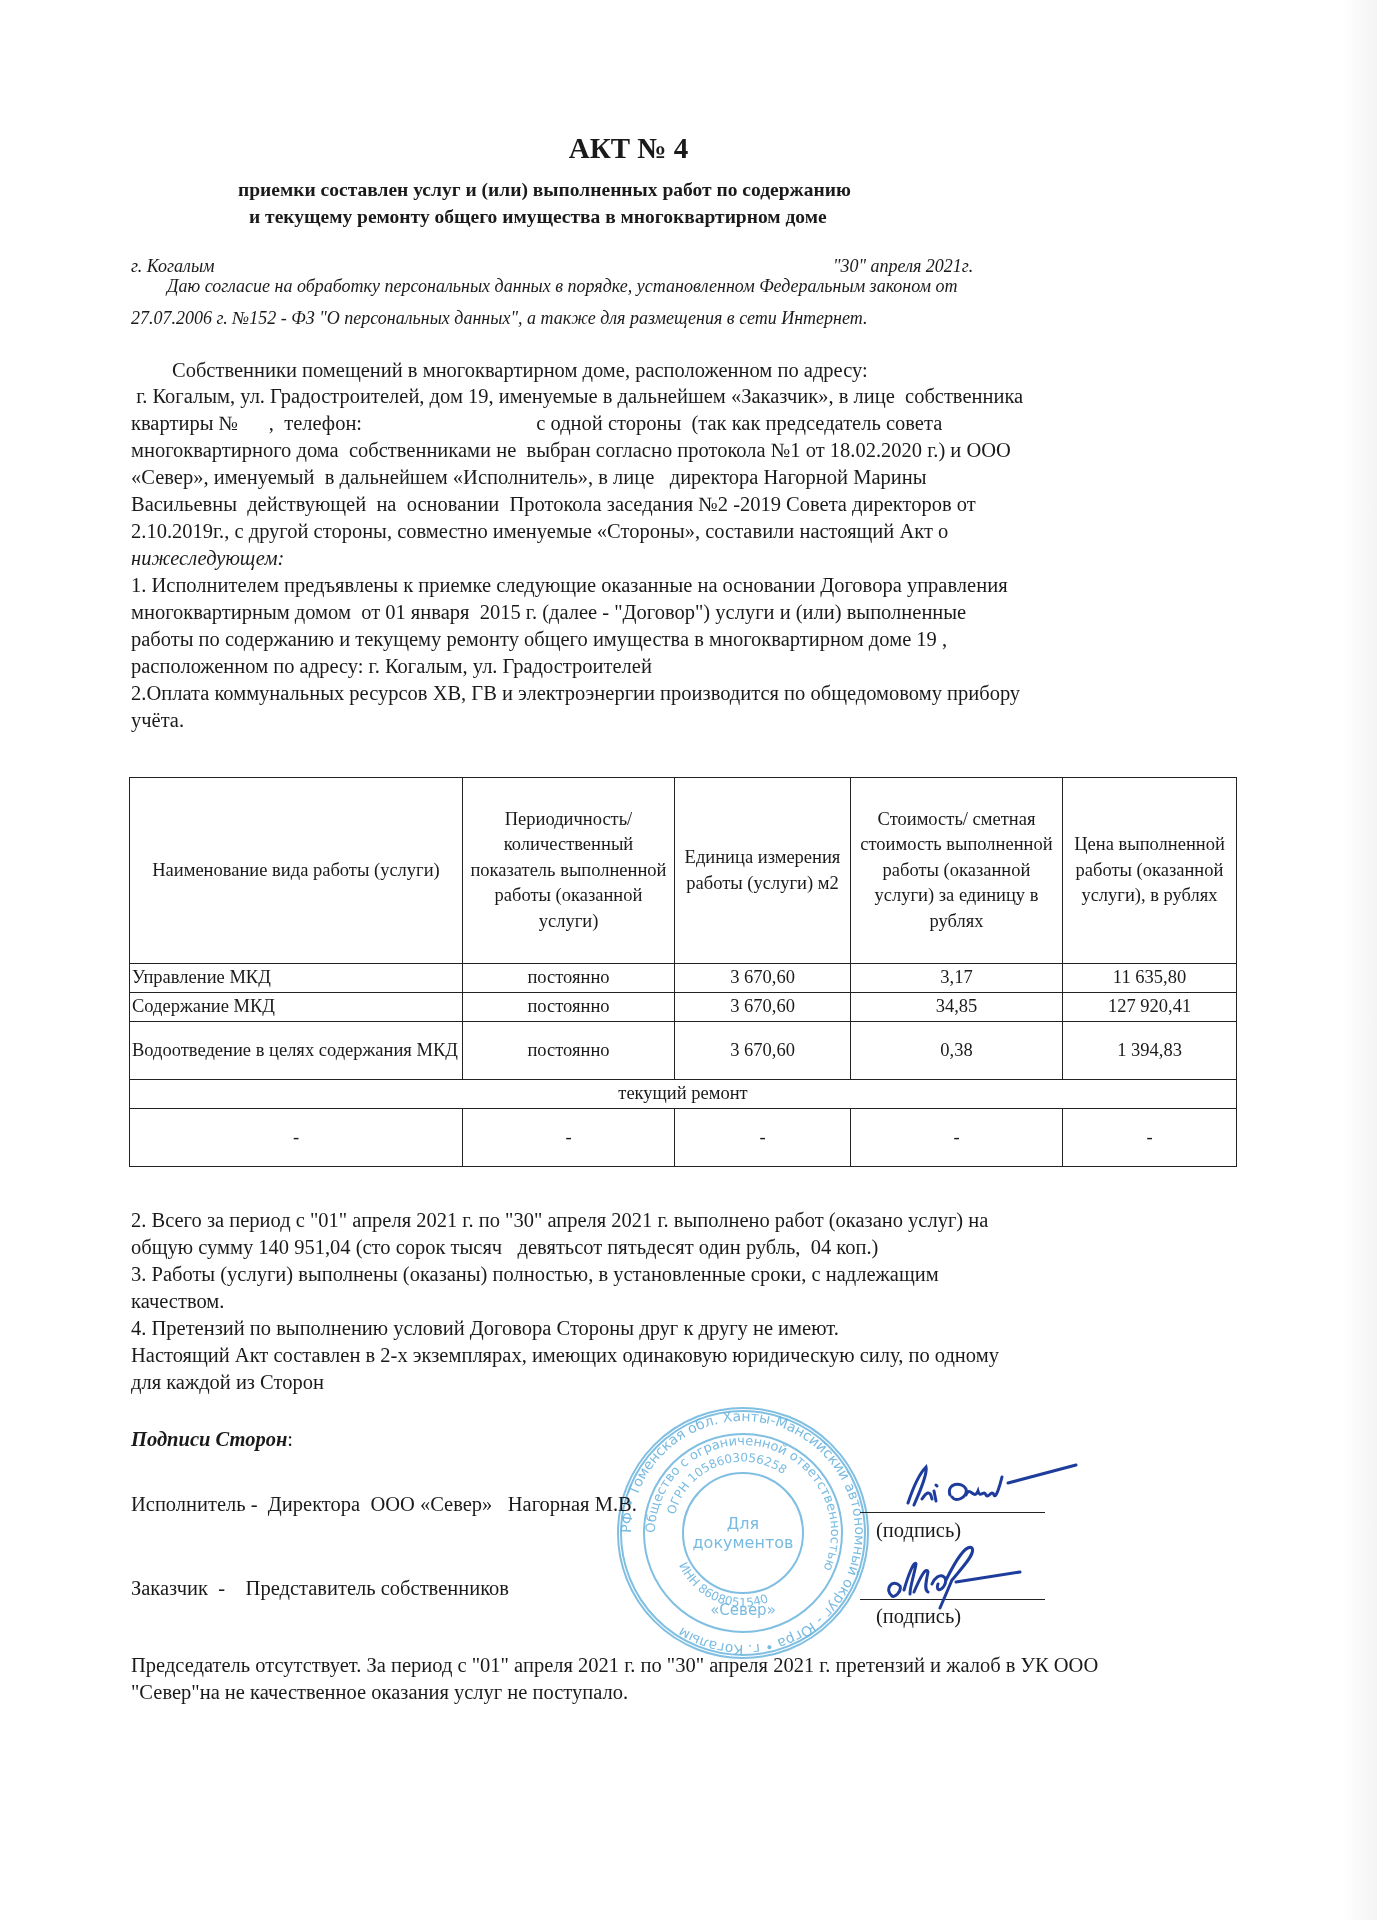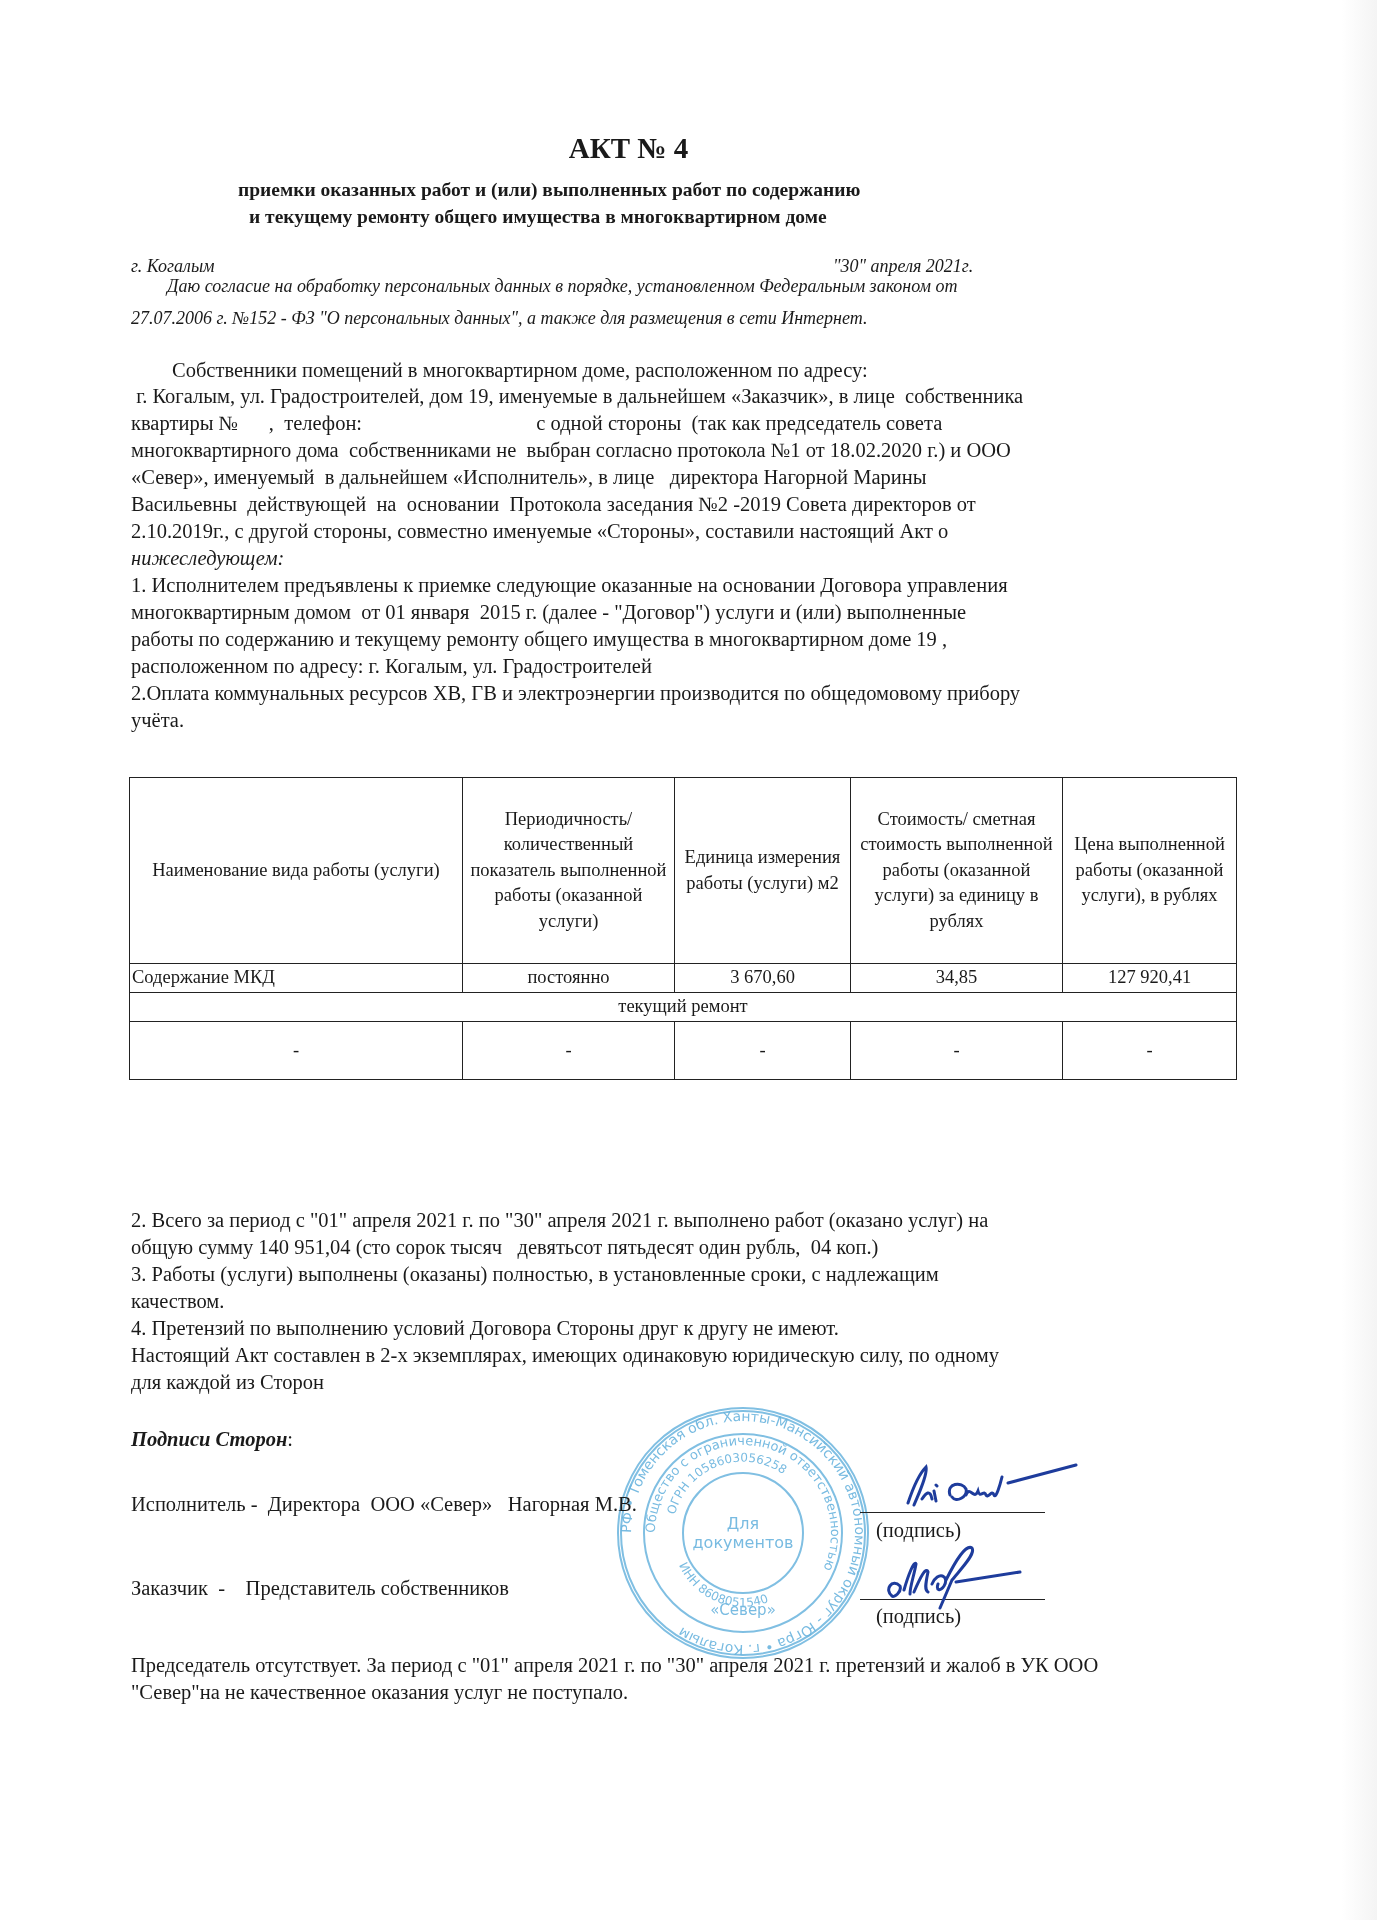--- a/index.html
+++ b/index.html
@@ -22,21 +22,21 @@
   .sign-line { position:absolute; height:0; border-top:1.6px solid #222; }
   .sig { position:absolute; }
   .stamp { position:absolute; left:615px; top:1405px; width:256px; height:256px; }
 </style>
 </head>
 <body>
 
 <div class="edge"></div>
 
 <div class="abs title">АКТ № 4</div>
-<div class="abs subtitle" style="left:238px; top:176px;">приемки оказанных работ и (или) выполненных работ по содержанию</div>
+<div class="abs subtitle" style="left:238px; top:176px;">приемки составлен услуг и (или) выполненных работ по содержанию</div>
 <div class="abs subtitle" style="left:249px; top:203px;">и текущему ремонту общего имущества в многоквартирном доме</div>
 
 <div class="abs it" style="left:131px; top:256px;">г. Когалым</div>
 <div class="abs it" style="left:833px; top:256px;">"30"  апреля 2021г.</div>
 <div class="abs it" style="left:167px; top:276px;">Даю согласие на обработку персональных данных в порядке, установленном Федеральным законом от</div>
 <div class="abs it" style="left:131px; top:308px;">27.07.2006 г. №152 - ФЗ "О персональных данных",  а также для размещения  в сети Интернет.</div>
 
 <div class="abs body" style="left:131px; top:357px; white-space:pre;">        Собственники помещений в многоквартирном доме, расположенном по адресу:</div>
 <div class="abs body" style="left:131px; top:383px; white-space:pre;"> г. Когалым, ул. Градостроителей, дом 19, именуемые в дальнейшем «Заказчик», в лице  собственника</div>
 <div class="abs body" style="left:131px; top:410px; white-space:pre;">квартиры №      ,  телефон:                                  с одной стороны  (так как председатель совета</div>
@@ -62,25 +62,39 @@
   </colgroup>
   <tbody>
       <tr>
     <th>Наименование вида работы (услуги)</th>
     <th>Периодичность/ количественный показатель выполненной работы (оказанной услуги)</th>
     <th>Единица измерения работы (услуги) м2</th>
     <th>Стоимость/ сметная стоимость выполненной работы (оказанной услуги) за единицу в рублях</th>
     <th>Цена выполненной работы (оказанной услуги), в рублях</th>
   </tr>
   <tr>
+    <td class="name">Управление МКД</td>
+    <td>постоянно</td>
+    <td>3 670,60</td>
+    <td>3,17</td>
+    <td>11 635,80</td>
+  </tr>
+  <tr>
     <td class="name">Содержание МКД</td>
     <td>постоянно</td>
     <td>3 670,60</td>
     <td>34,85</td>
     <td>127 920,41</td>
+  </tr>
+  <tr class="tall">
+    <td class="name">Водоотведение в целях содержания МКД</td>
+    <td>постоянно</td>
+    <td>3 670,60</td>
+    <td>0,38</td>
+    <td>1 394,83</td>
   </tr>
   <tr>
     <td colspan="5">текущий ремонт</td>
   </tr>
   <tr class="tall">
     <td>-</td>
     <td>-</td>
     <td>-</td>
     <td>-</td>
     <td>-</td>

